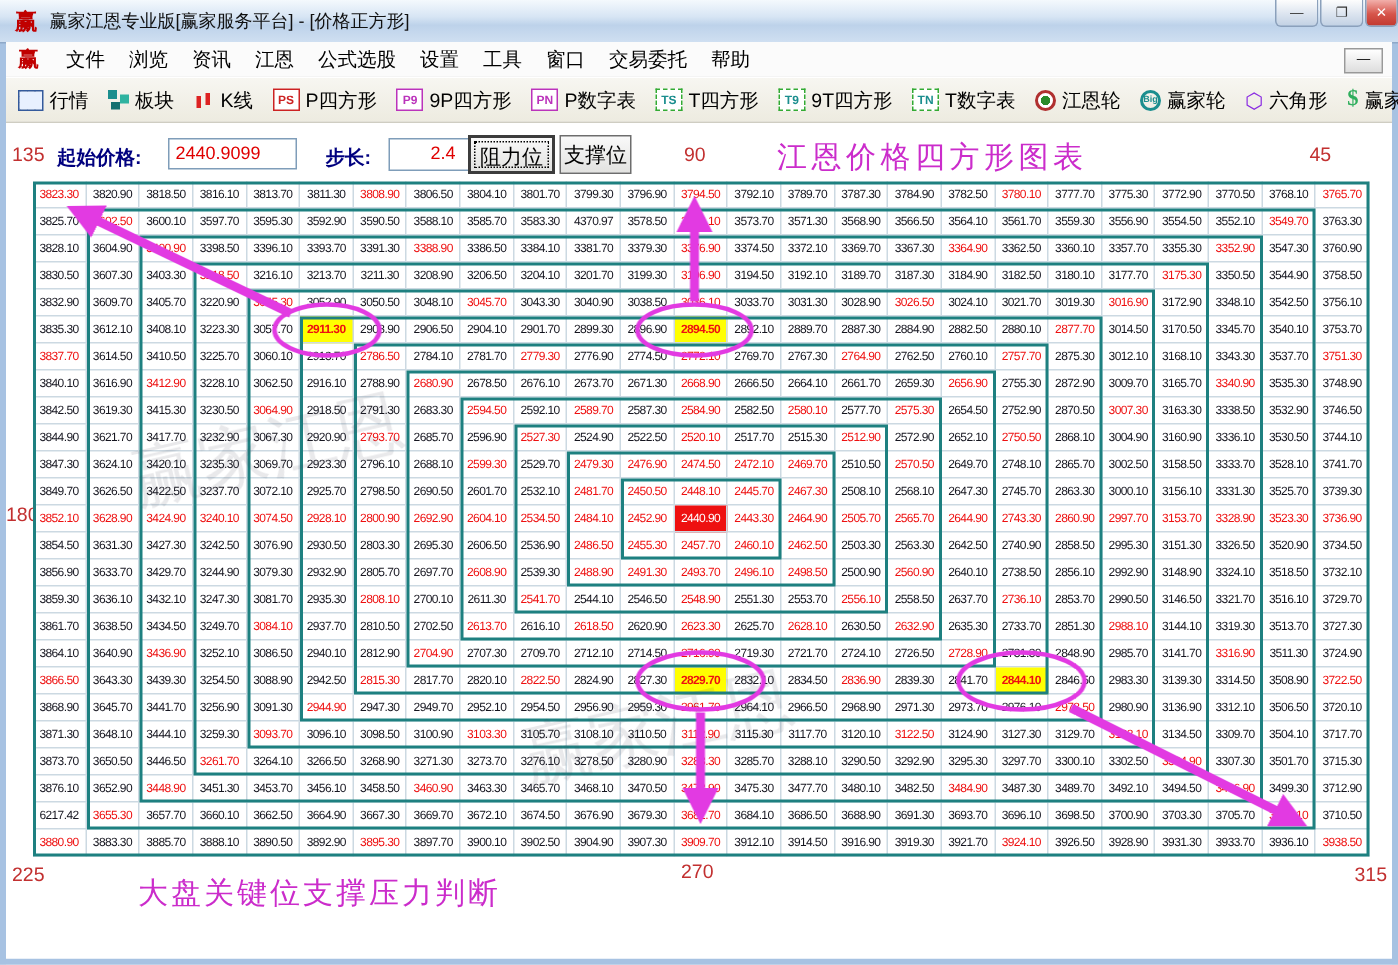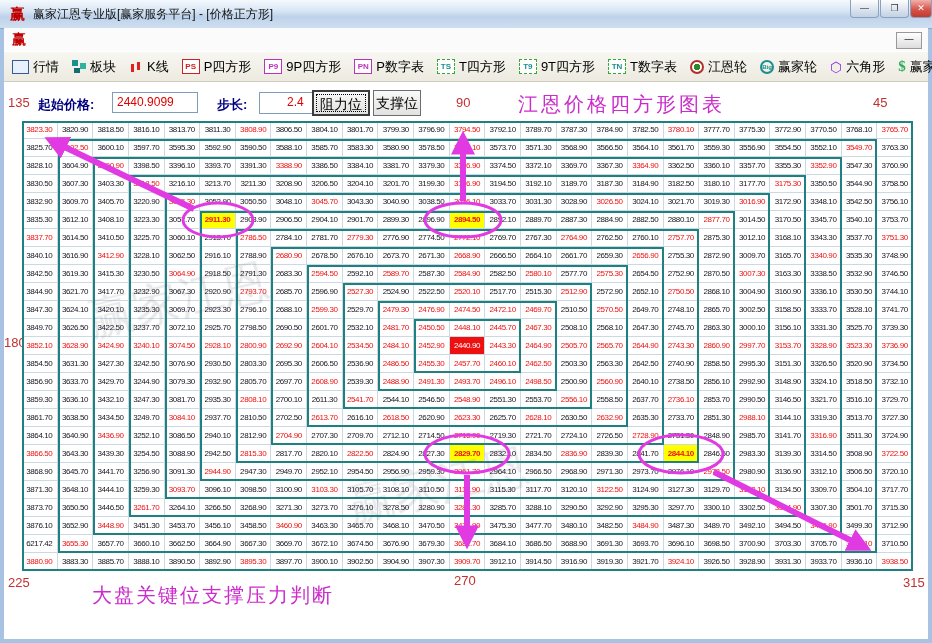--- a/index.html
+++ b/index.html
@@ -86,20 +86,21 @@
     <span class="title-text">赢家江恩专业版[赢家服务平台] - [价格正方形]</span>
     <div class="win-btns">
       <div class="win-btn">—</div>
       <div class="win-btn">❐</div>
       <div class="win-btn close">✕</div>
     </div>
   </div>
 
   <div class="menubar">
     <span class="menu-logo">赢</span>
+    <span id="menu-host"><span class="menu-item">文件</span><span class="menu-item">浏览</span><span class="menu-item">资讯</span><span class="menu-item">江恩</span><span class="menu-item">公式选股</span><span class="menu-item">设置</span><span class="menu-item">工具</span><span class="menu-item">窗口</span><span class="menu-item">交易委托</span><span class="menu-item">帮助</span></span>
     <div class="mdi-min">—</div>
   </div>
 
   <div class="toolbar" id="toolbar-host">
       <span class="tool-item">
         <span class="tico i-grid"></span>
         <span>行情</span>
       </span>
       <span class="tool-item">
         <span class="tico i-blocks"></span>
@@ -203,21 +204,21 @@
           <div class="cell">3825.70</div>
           <div class="cell red">3602.50</div>
           <div class="cell">3600.10</div>
           <div class="cell">3597.70</div>
           <div class="cell">3595.30</div>
           <div class="cell">3592.90</div>
           <div class="cell">3590.50</div>
           <div class="cell">3588.10</div>
           <div class="cell">3585.70</div>
           <div class="cell">3583.30</div>
-          <div class="cell">3580.90</div>
+          <div class="cell">4370.97</div>
           <div class="cell">3578.50</div>
           <div class="cell red">3576.10</div>
           <div class="cell">3573.70</div>
           <div class="cell">3571.30</div>
           <div class="cell">3568.90</div>
           <div class="cell">3566.50</div>
           <div class="cell">3564.10</div>
           <div class="cell">3561.70</div>
           <div class="cell">3559.30</div>
           <div class="cell">3556.90</div>

